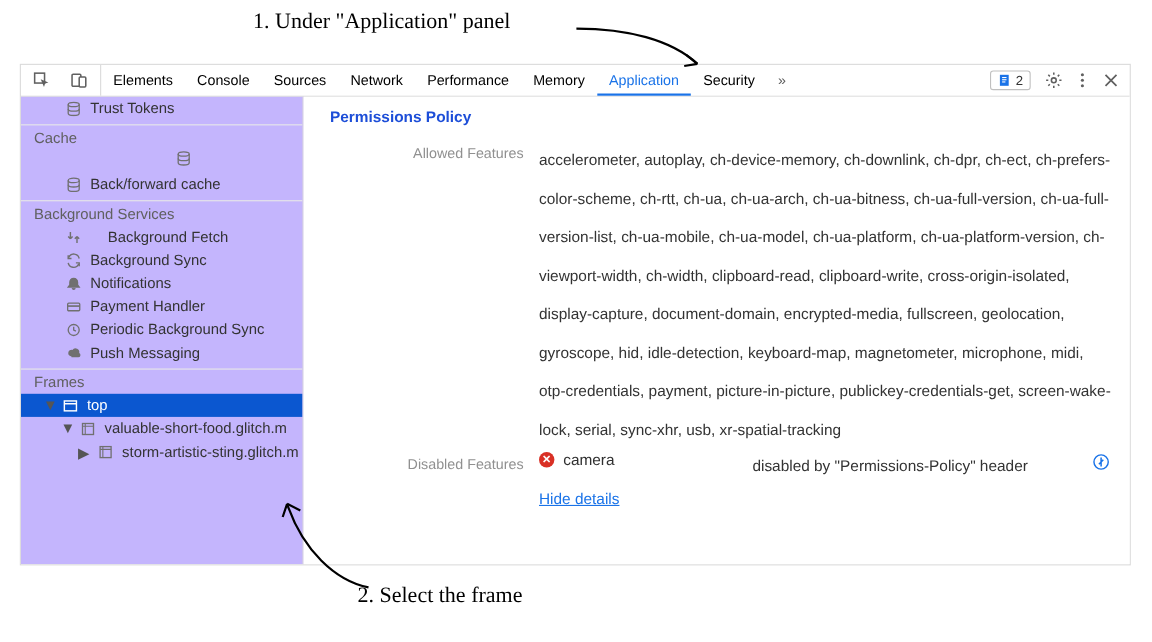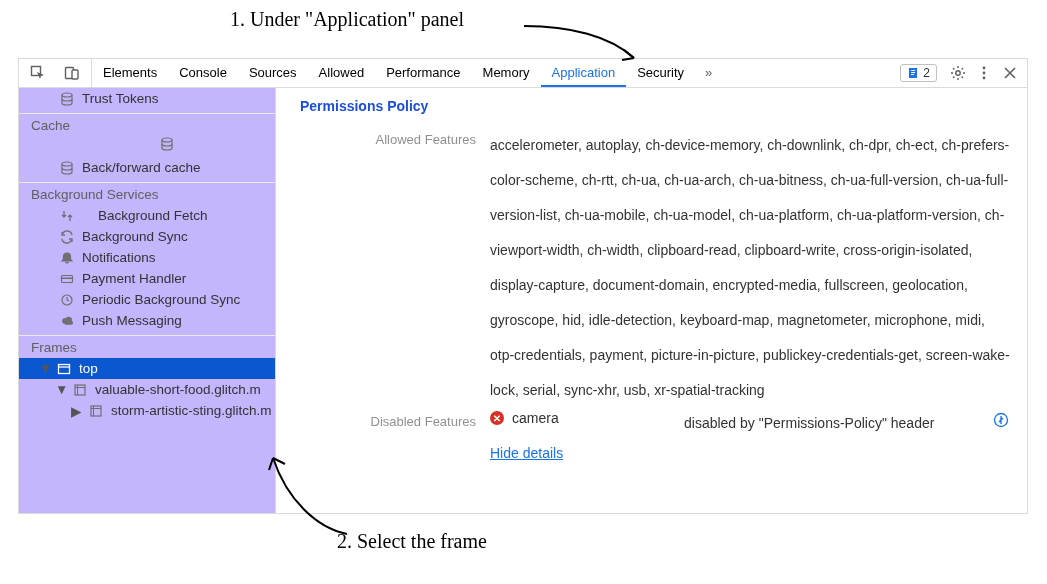--- a/index.html
+++ b/index.html
@@ -234,21 +234,21 @@
         <svg width="16" height="16" viewBox="0 0 16 16">
             <rect x="1.5" y="2.5" width="8" height="11" rx="1" fill="none" stroke="#606060" stroke-width="1.4"></rect>
             <rect x="8" y="5" width="6" height="9" rx="1" fill="#fff" stroke="#606060" stroke-width="1.4"></rect>
           </svg>
       </span>
     </div>
     <div class="tabs">
       <div class="tab">Elements</div>
       <div class="tab">Console</div>
       <div class="tab">Sources</div>
-      <div class="tab">Allowed</div>
+      <div class="tab">Network</div>
       <div class="tab">Performance</div>
       <div class="tab">Memory</div>
       <div class="tab active">Application</div>
       <div class="tab">Security</div>
       <div class="tab more">»</div>
     </div>
     <div class="right">
       <div class="issue-chip">
         <svg width="12" height="12" viewBox="0 0 12 12">
             <rect x="2" y="1" width="8" height="10" fill="#1a73e8"></rect>
@@ -425,19 +425,19 @@
             </span>
           </div>
           <div class="hide-details">Hide details</div>
         </div>
       </div>
     </div>
 
   </div>
 </div>
 
-<div class="annotation" style="left:337px; top:530px;">
+<div class="annotation" style="left:325px; top:530px;">
   <span>2. Select the frame</span>
   <svg class="arrow" style="left:-70px; top:-80px; width:90px; height:90px;" viewBox="0 0 90 90">
     <path d="M80 84 C 50 78, 20 50, 6 8" stroke-width="2"></path>
     <path d="M6 8 L2 20 M6 8 L18 14" stroke-width="2"></path>
   </svg>
 </div>
 
 </body></html>

